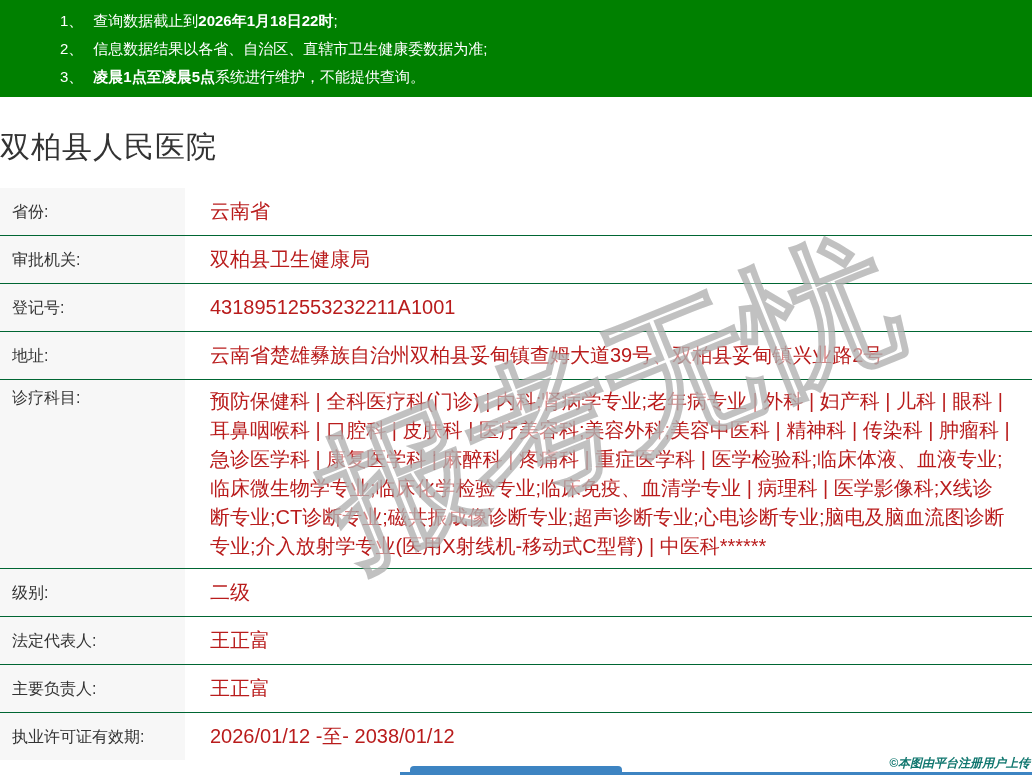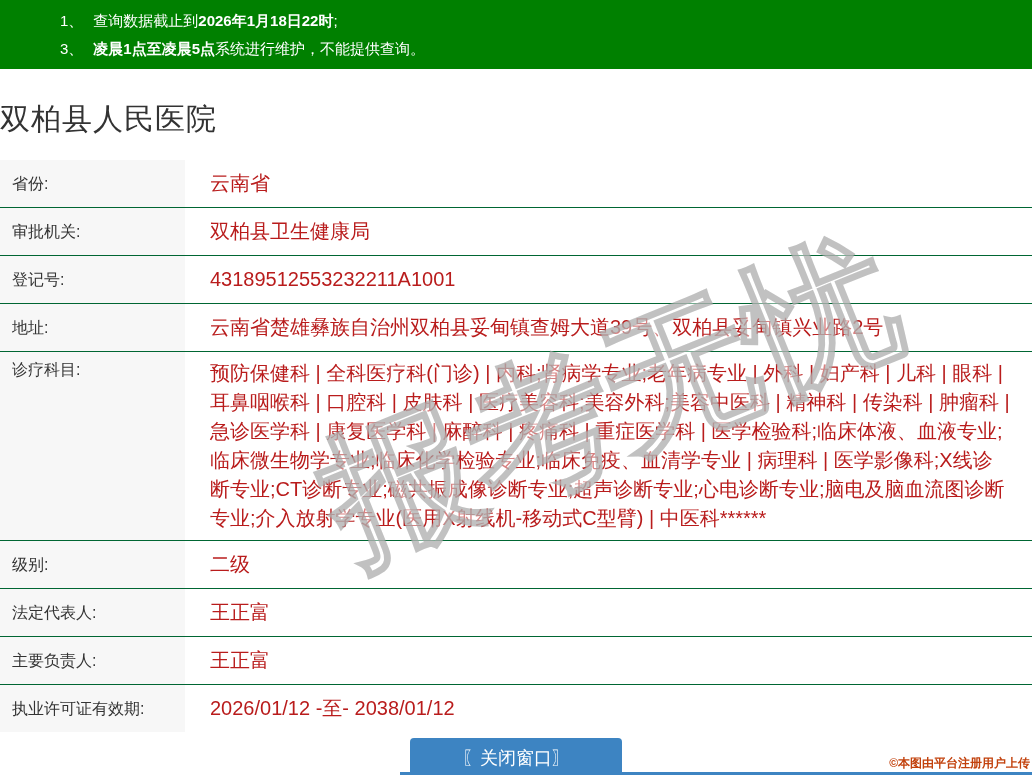--- a/index.html
+++ b/index.html
@@ -56,29 +56,31 @@
     position:absolute;left:260px;top:310px;width:700px;height:180px;
     line-height:180px;text-align:center;font-size:150px;font-weight:bold;
     transform:rotate(-22deg);
     color:rgba(255,255,255,0.45);
     -webkit-text-stroke:2px rgba(160,160,160,0.65);
     pointer-events:none;z-index:5;white-space:nowrap;
   }
   
   .stamp{
     position:absolute;right:2px;bottom:3px;z-index:6;
-    font-size:12px;font-weight:bold;color:#c2410c;
+    font-size:12px;font-weight:bold;color:#0f766e;
     text-shadow:-1px 0 #fff,1px 0 #fff,0 -1px #fff,0 1px #fff;
+    font-style:italic;
   }
 </style>
 </head>
 <body>
 
 <div class="notice-bar">
   <div class="notice-line"><span class="notice-num">1、</span><span>查询数据截止到</span><span class="notice-bold">2026年1月18日22时</span><span>;</span></div>
+  <div class="notice-line"><span class="notice-num">2、</span><span>信息数据结果以各省、自治区、直辖市卫生健康委数据为准;</span><span class="notice-bold"></span><span></span></div>
   <div class="notice-line"><span class="notice-num">3、</span><span></span><span class="notice-bold">凌晨1点至凌晨5点</span><span>系统进行维护，不能提供查询。</span></div>
 </div>
 
 <h1 class="hospital-title">双柏县人民医院</h1>
 
 <div class="info-table">
   <div class="info-row">
     <div class="info-label">省份:</div>
     <div class="info-value">云南省</div>
   </div>

